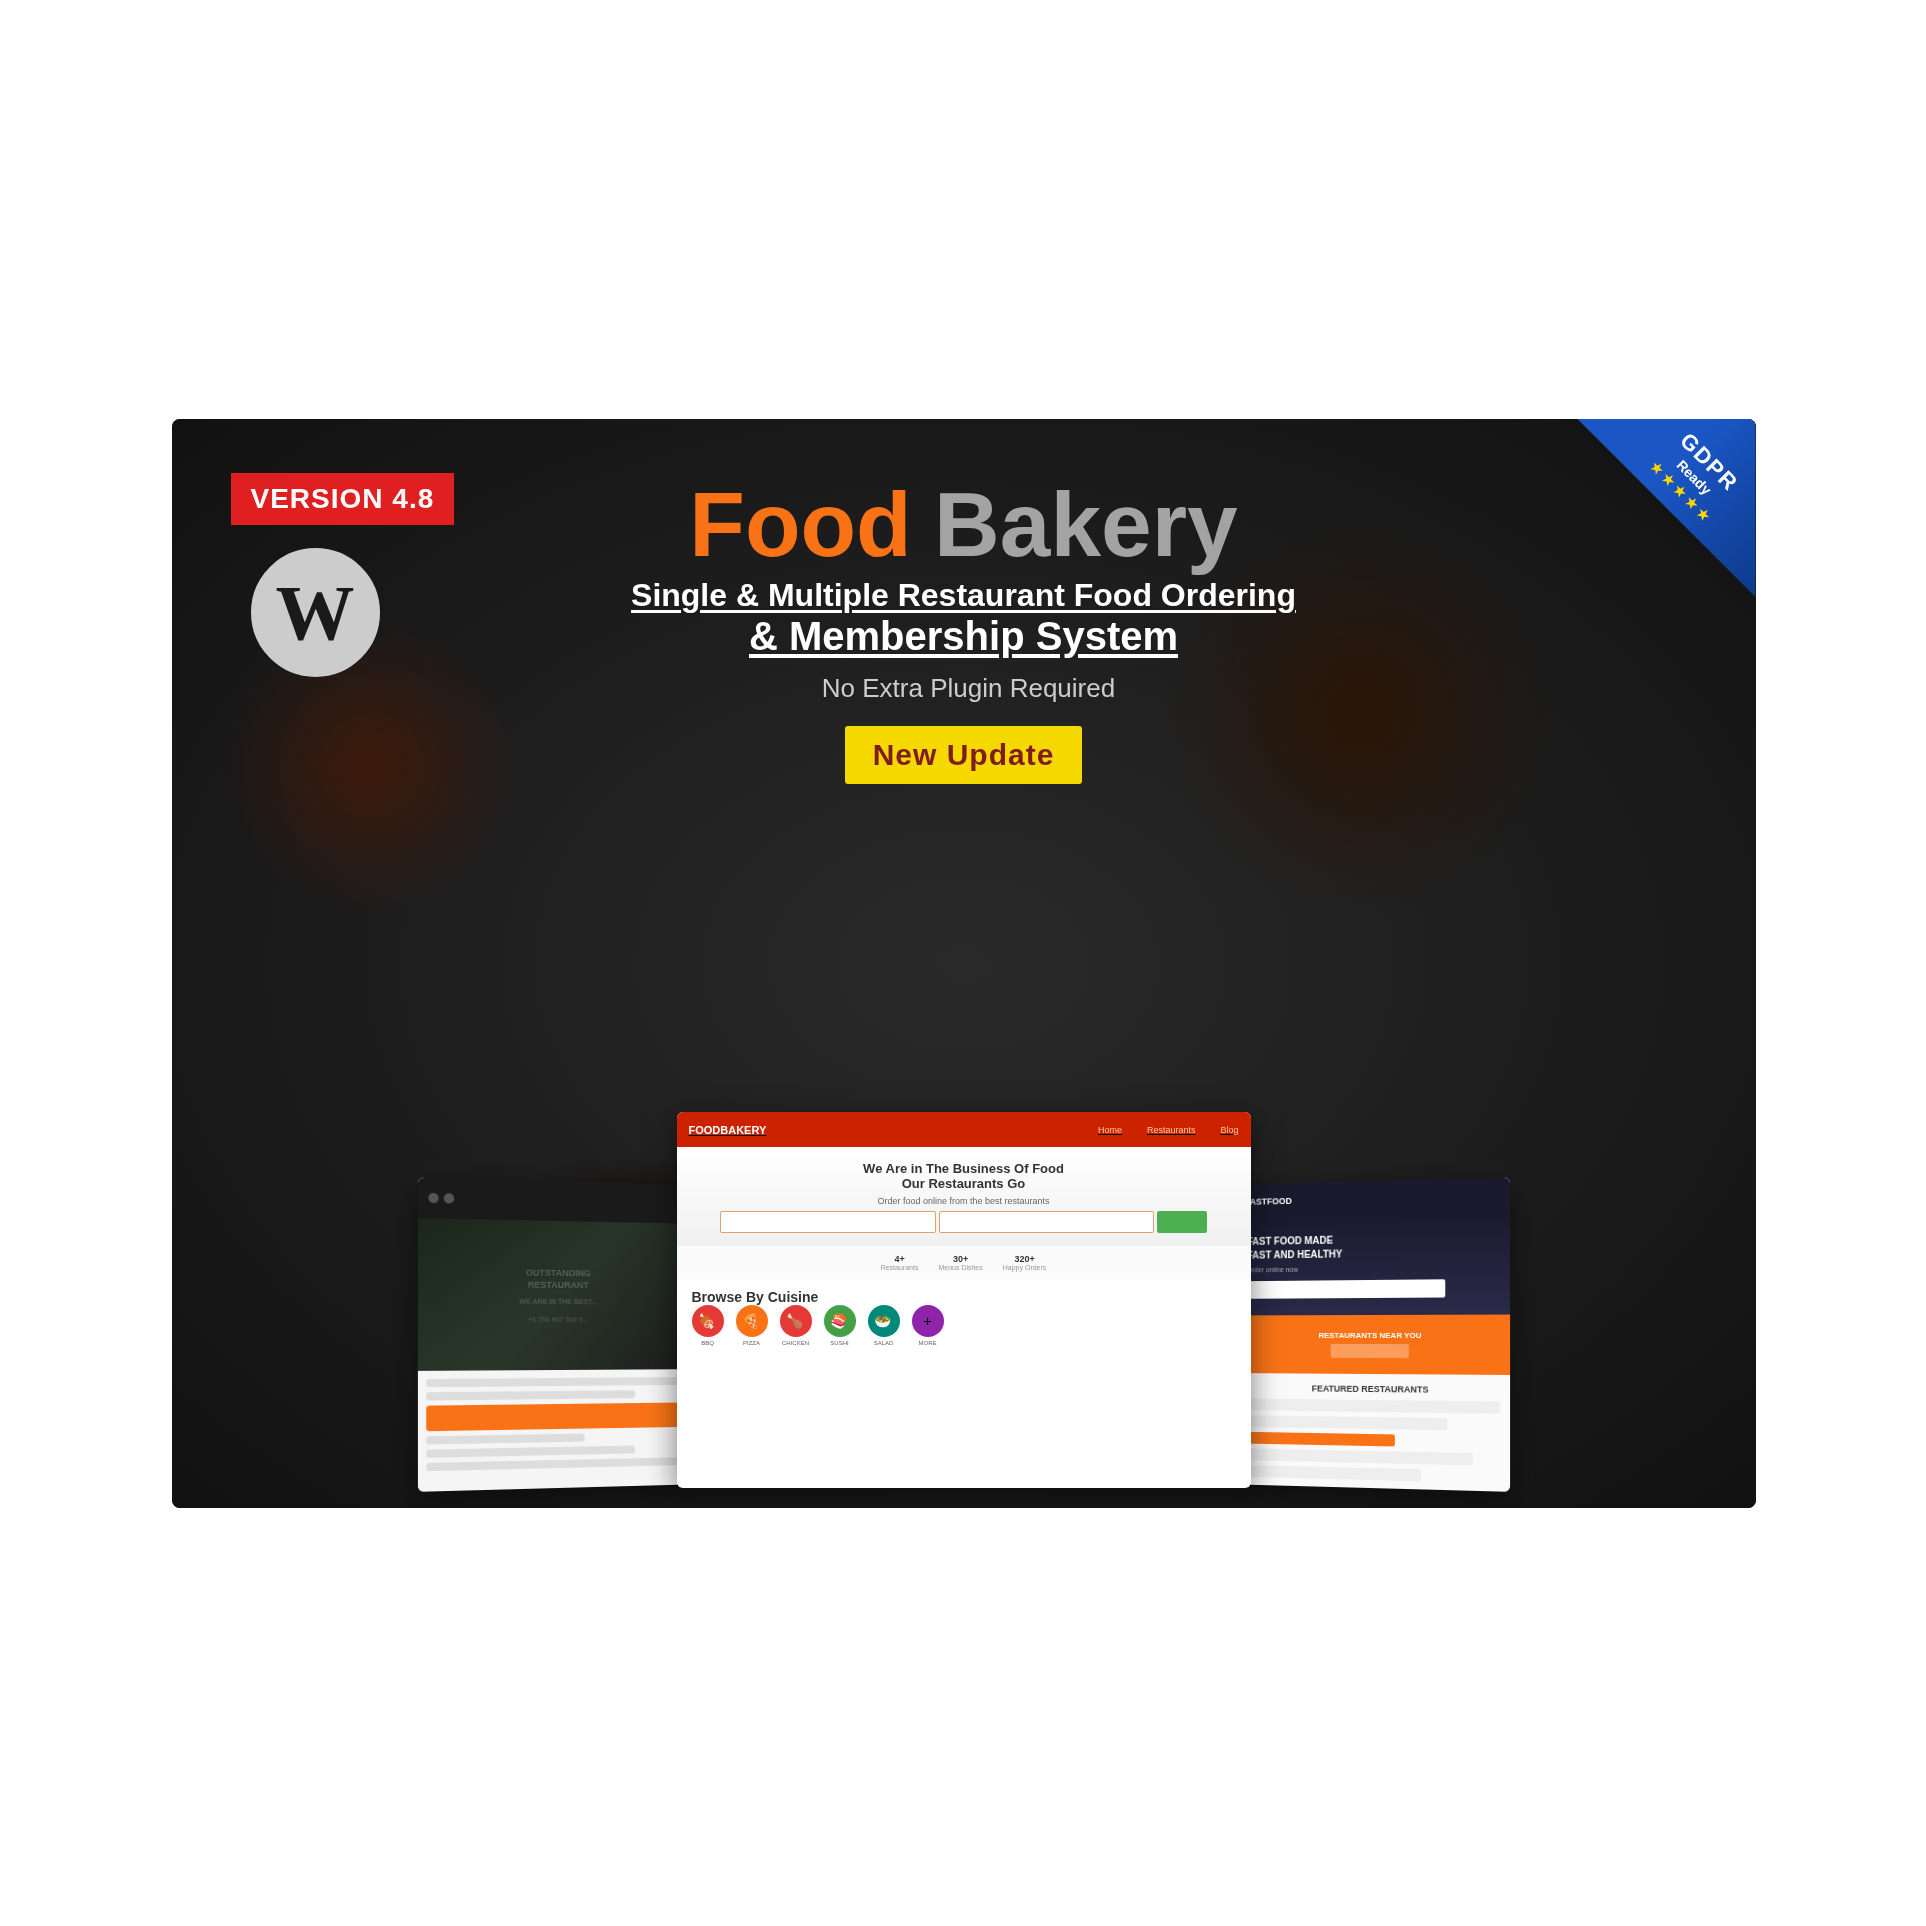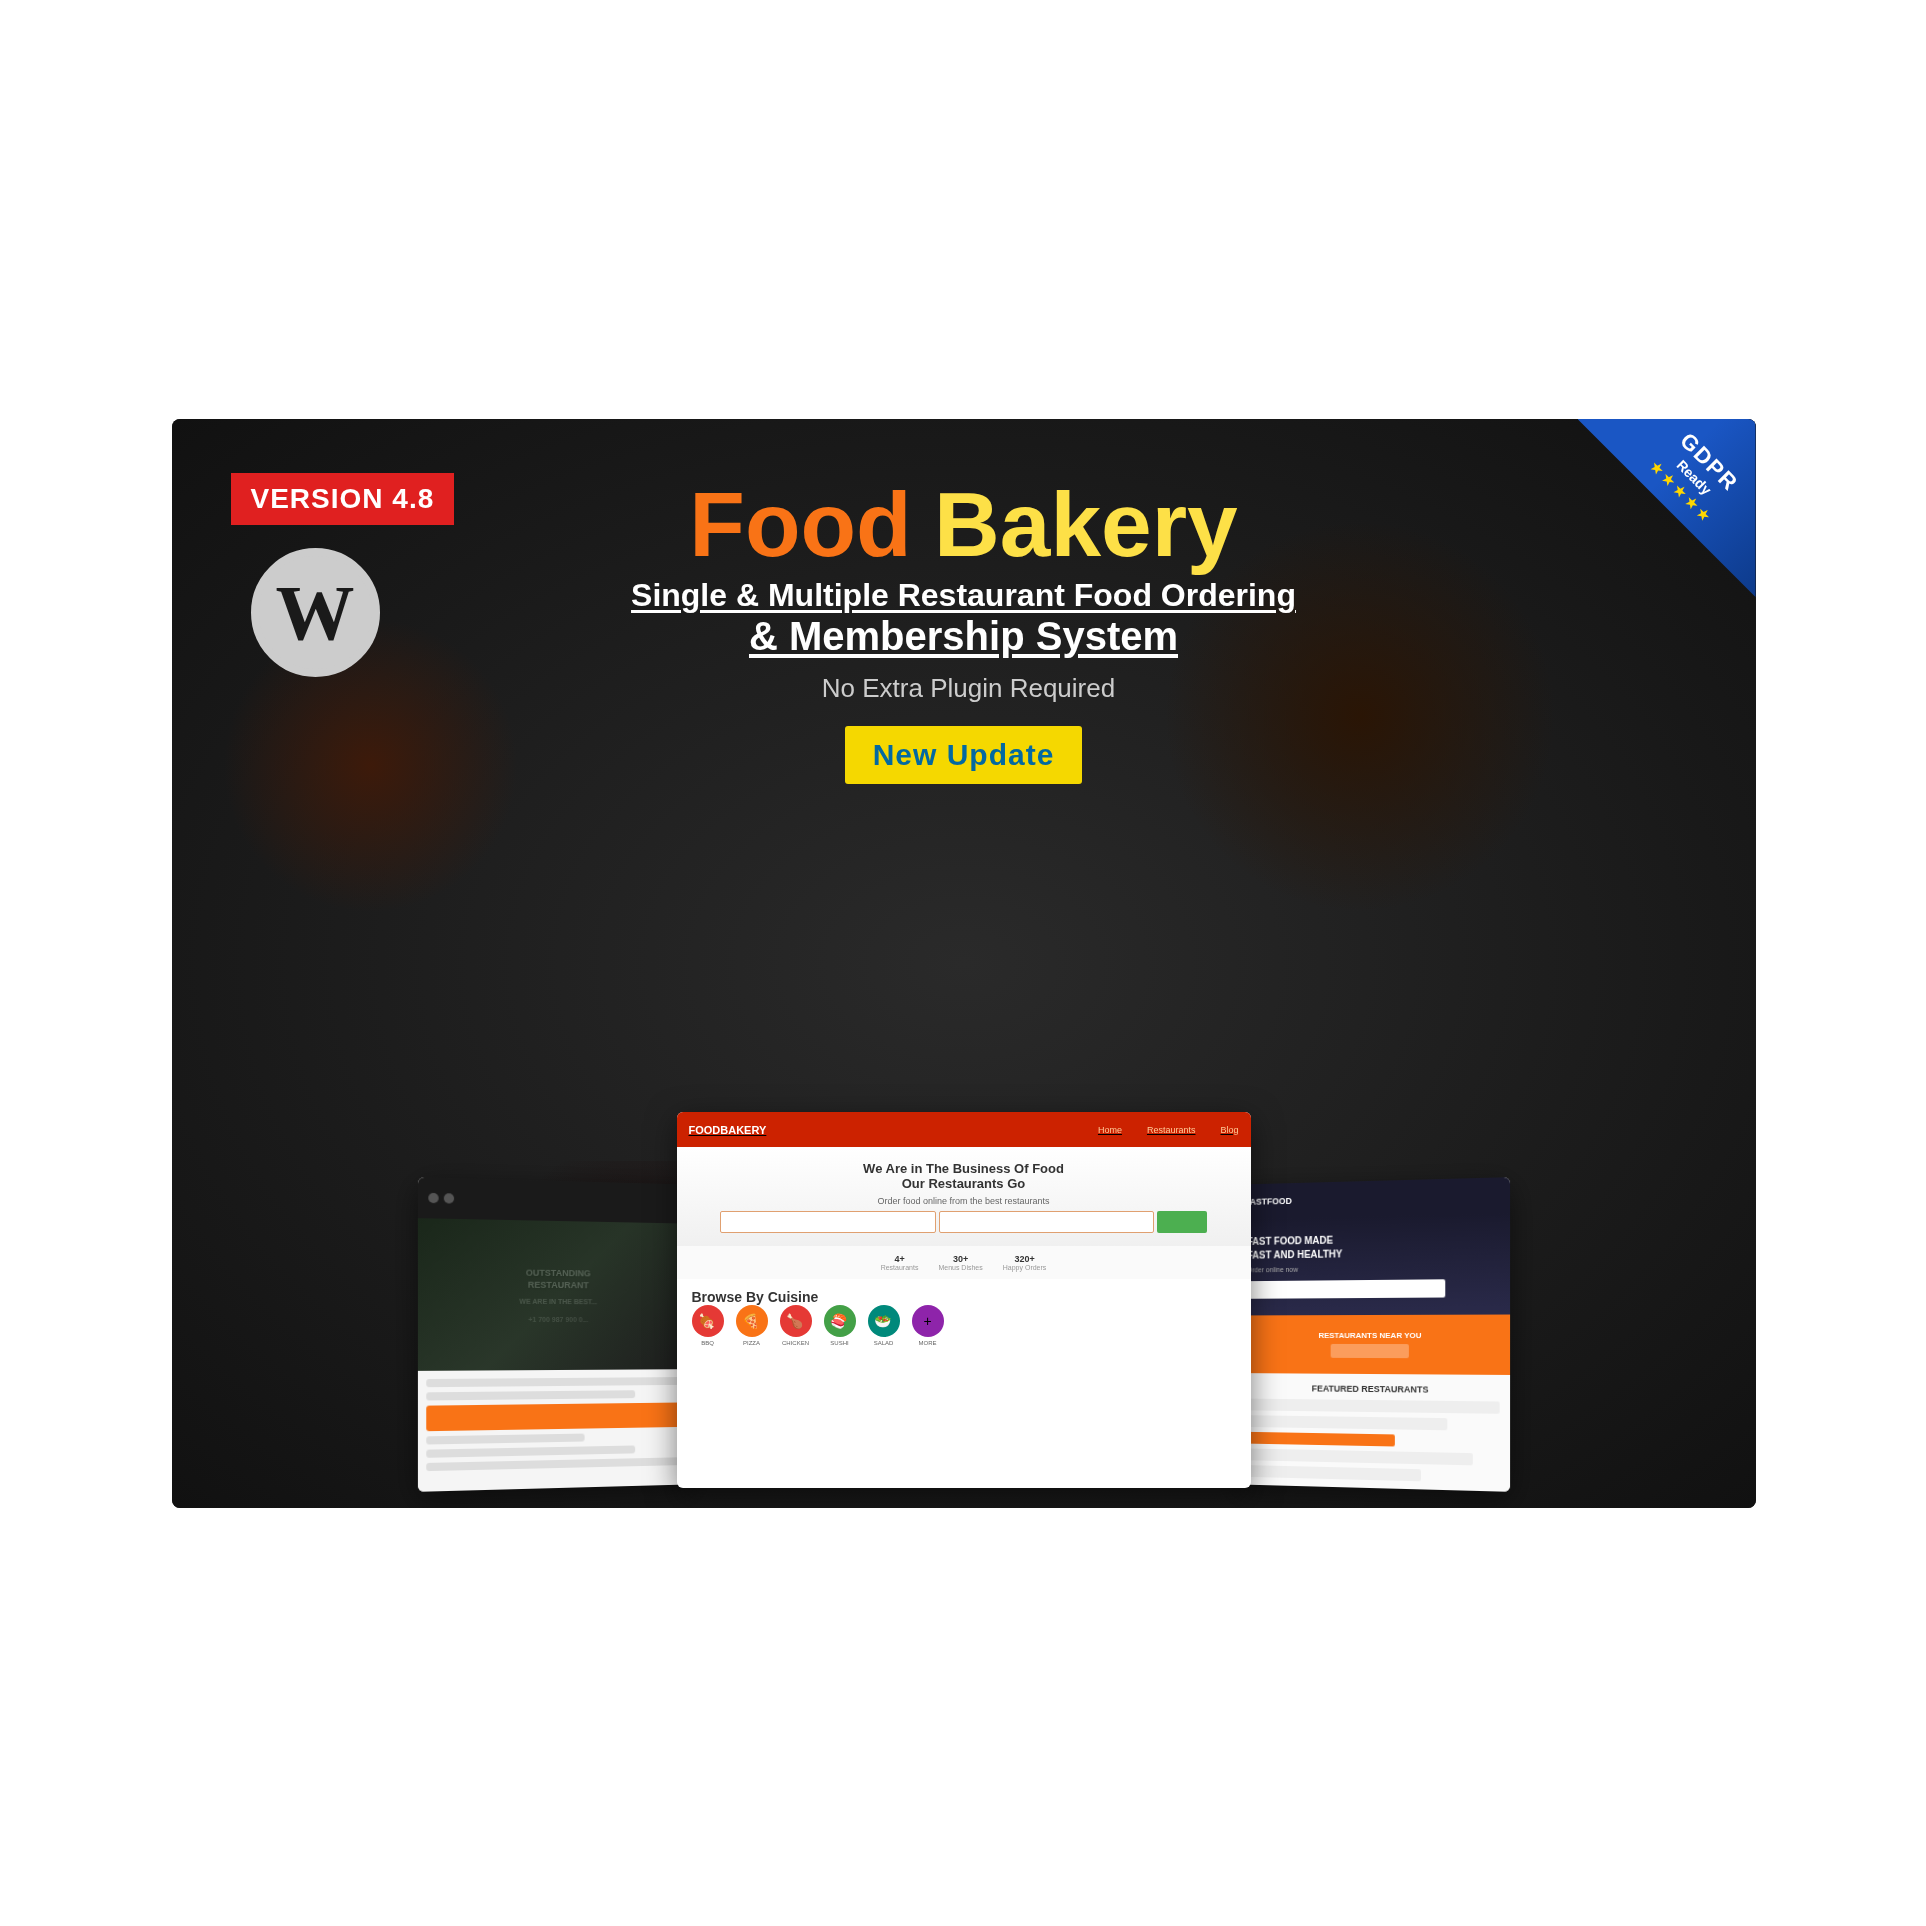--- a/index.html
+++ b/index.html
@@ -169,21 +169,21 @@
 
     .title-food {
       font-size: 91px;
       font-weight: 900;
       color: #f97316;
       display: inline;
     }
     .title-bakery {
       font-size: 91px;
       font-weight: 900;
-      color: #fde047;
+      color: #a3a3a3;
       display: inline;
       margin-left: 18px;
     }
 
     .subtitle-line1 {
       color: #ffffff;
       font-size: 32px;
       font-weight: 600;
       text-decoration: underline;
       text-underline-offset: 4px;
@@ -198,21 +198,21 @@
     .subtitle-extra {
       color: #cccccc;
       font-size: 26px;
       margin-top: 14px;
       margin-left: 10px;
     }
 
     .new-update-btn {
       display: inline-block;
       background: #f5d800;
-      color: #0369a1;
+      color: #7f1d1d;
       font-size: 30px;
       font-weight: 900;
       padding: 12px 28px;
       margin-top: 22px;
       border-radius: 3px;
       letter-spacing: 1px;
     }
 
     
     .screenshots-row {

